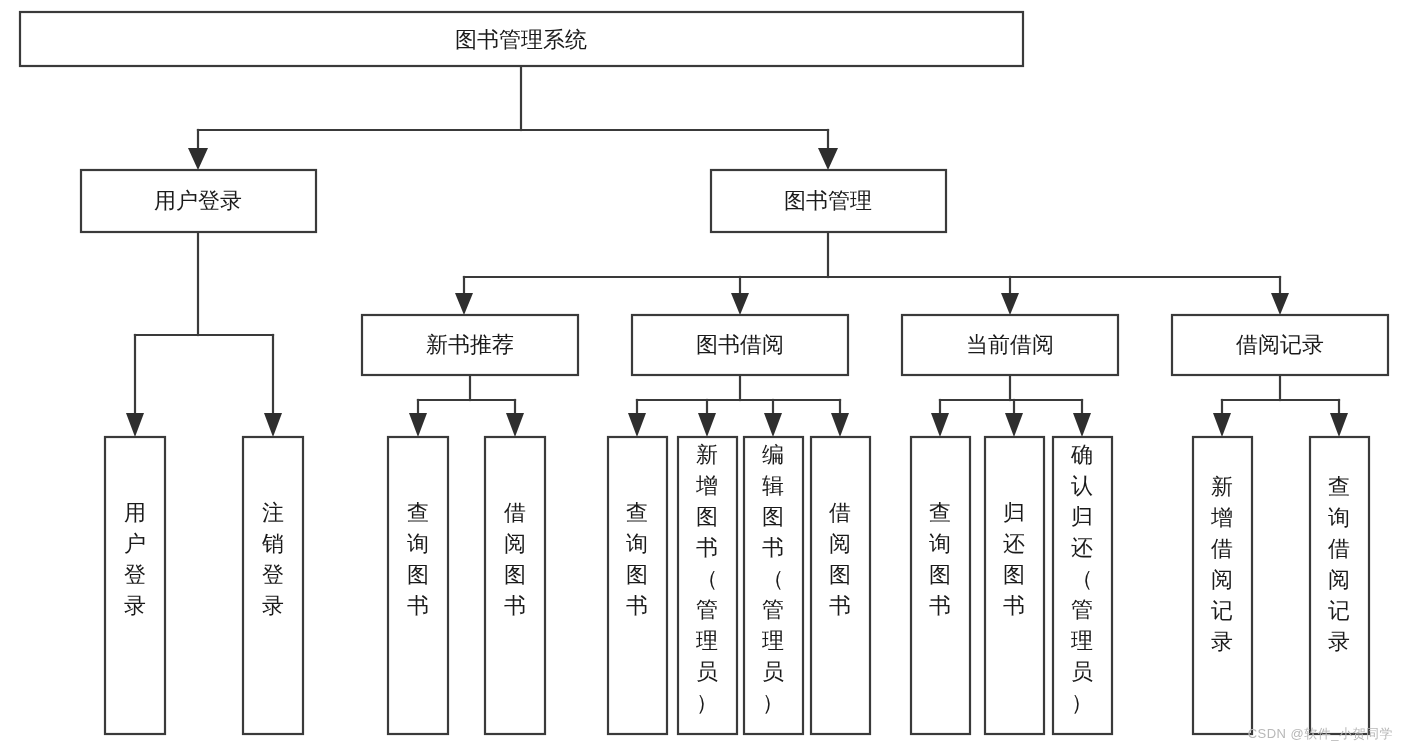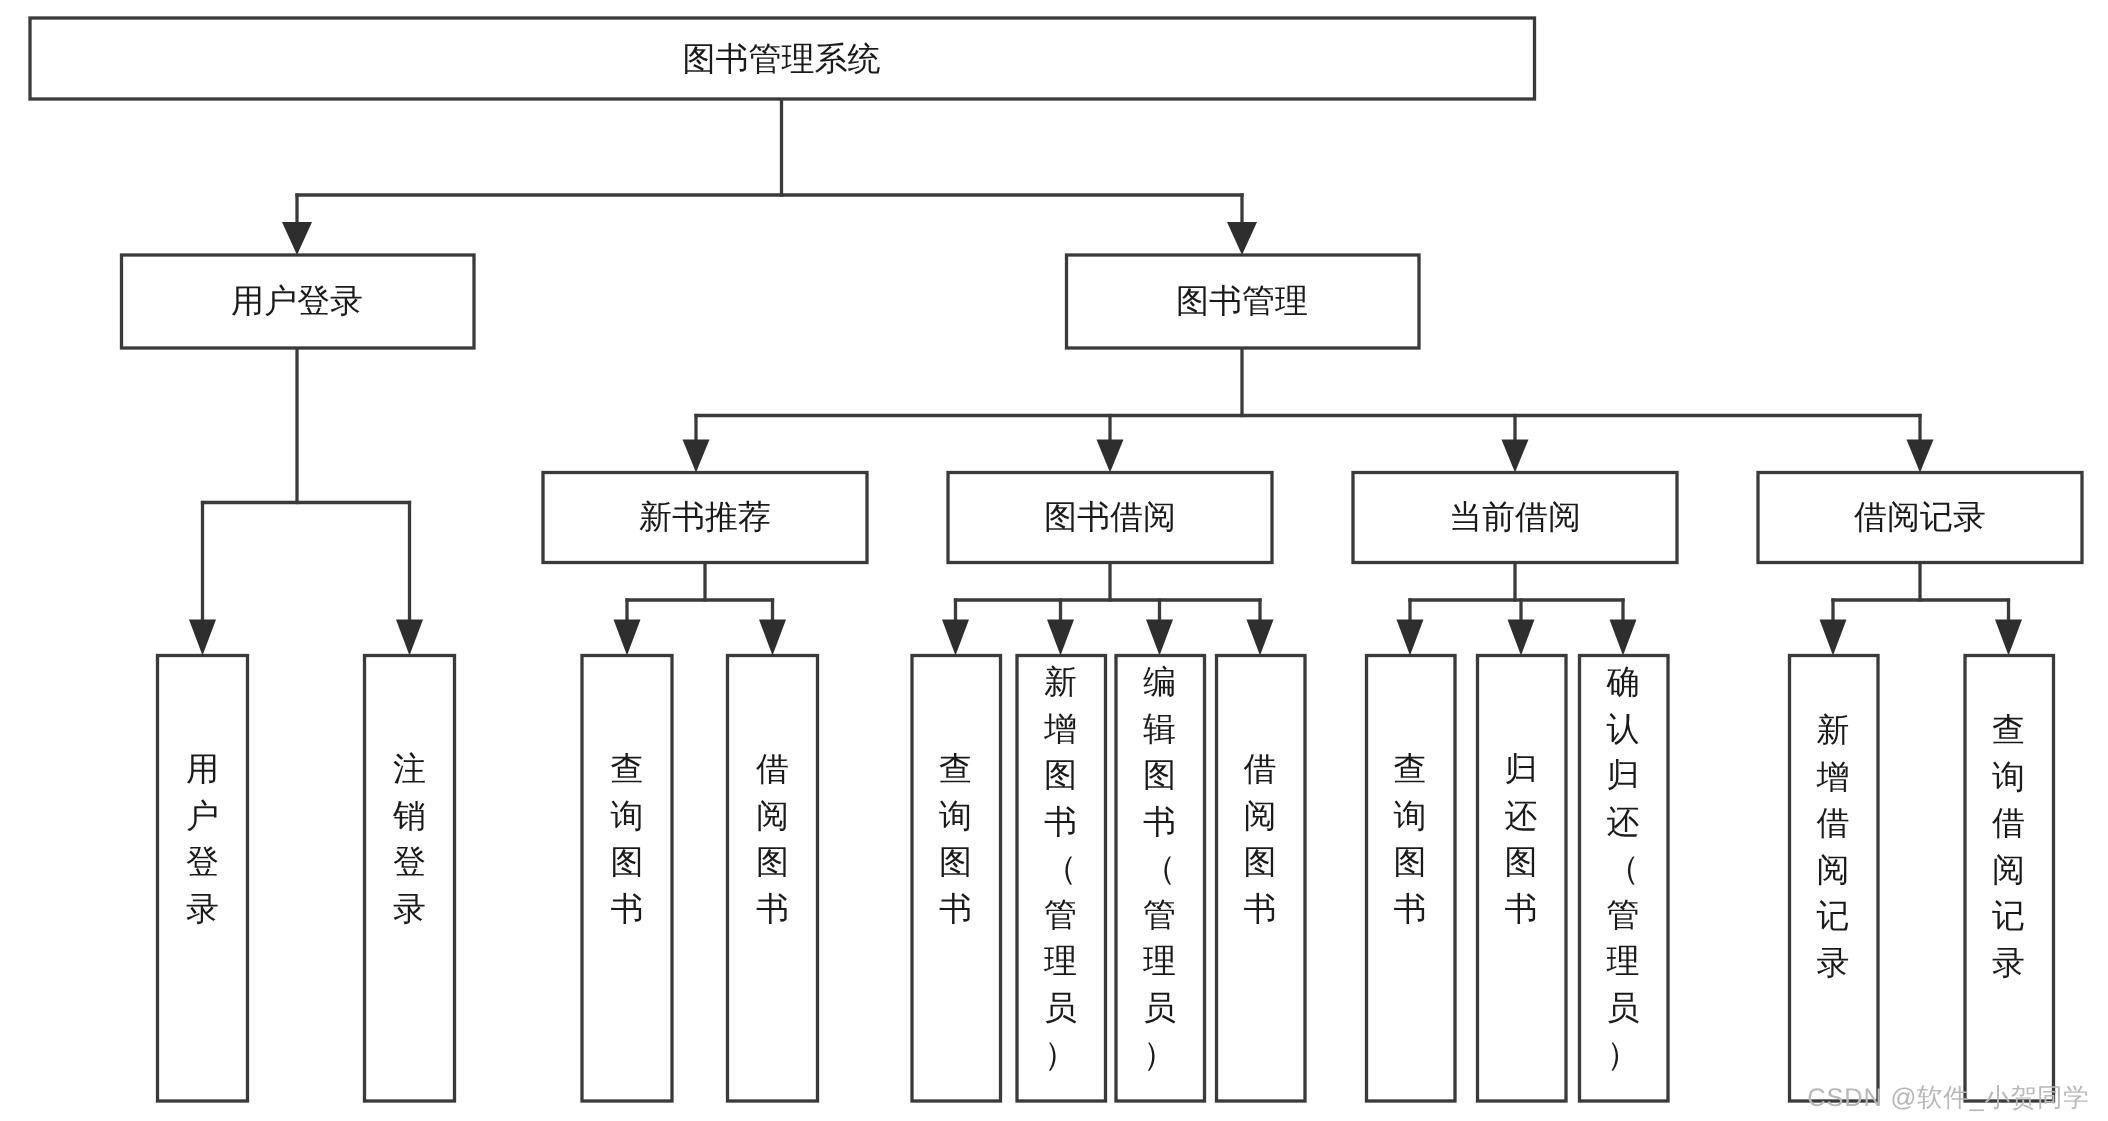--- a/index.html
+++ b/index.html
@@ -52,21 +52,21 @@
   }
   .arrowhead {
     fill: #2e2e2e;
     stroke: none;
   }
   .watermark {
     position: absolute;
     right: 12px;
     bottom: 4px;
     font-family: "Liberation Sans", "DejaVu Sans", sans-serif;
-    font-size: 17px;
+    font-size: 13px;
     color: #b8b8b8;
     letter-spacing: 0.5px;
     white-space: nowrap;
     pointer-events: none;
   }
 </style>
 </head>
 <body>
 
 <div id="diagram-root">

